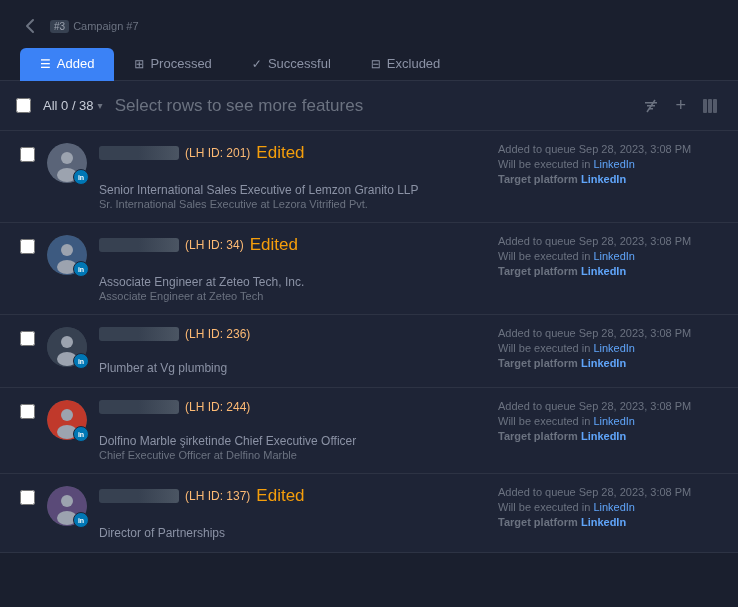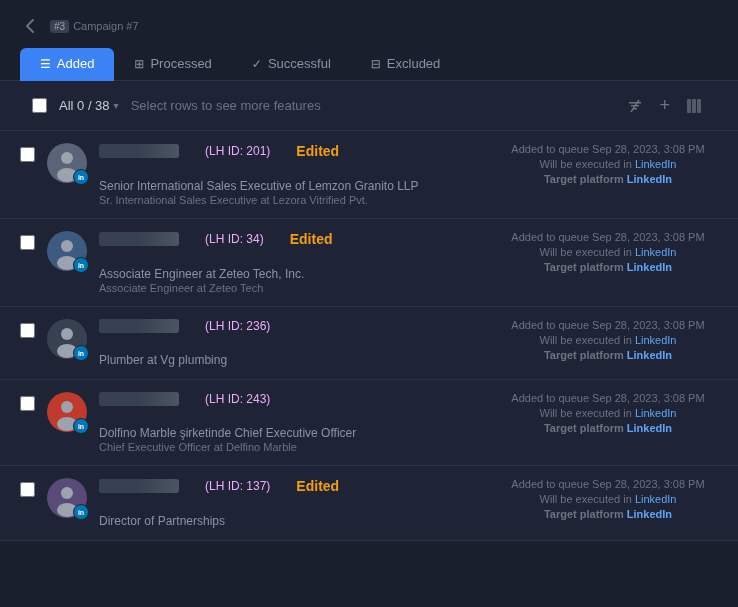--- a/index.html
+++ b/index.html
@@ -79,42 +79,42 @@
       border-bottom: 2px solid #3b82f6;
     }
     .tab-icon {
       font-size: 12px;
     }
 
     
     .toolbar {
       display: flex;
       align-items: center;
-      padding: 10px 32px;
+      padding: 10px 16px;
       background-color: #1e2436;
       border-bottom: 1px solid #2d3344;
       gap: 12px;
     }
     .checkbox-all {
       width: 15px;
       height: 15px;
       cursor: pointer;
       accent-color: #3b82f6;
     }
     .select-count {
       display: flex;
       align-items: center;
       gap: 4px;
       color: #c8cdd8;
       font-size: 13px;
       cursor: pointer;
     }
     .select-hint {
       color: #6b7280;
-      font-size: 13px;
+      font-size: 17px;
       flex: 1;
     }
     .toolbar-actions {
       display: flex;
       align-items: center;
       gap: 8px;
     }
     .icon-btn {
       background: none;
       border: none;
@@ -185,42 +185,40 @@
       flex: 1;
       min-width: 0;
     }
     .person-name-row {
       display: flex;
       align-items: center;
       gap: 6px;
       flex-wrap: wrap;
     }
     .lh-id {
-      color: #f0abfc;
+      color: #fdba74;
       font-size: 12px;
-      margin-left: 20px;
     }
     .edited-badge {
       color: #f59e0b;
-      font-size: 14px;
-      font-weight: 700;
-      margin-left: 20px;
+      font-size: 17px;
+      font-weight: 400;
     }
     .person-title {
       color: #8b92a5;
       font-size: 12px;
       margin-top: 20px;
     }
     .person-subtitle {
       color: #6b7280;
       font-size: 11px;
       margin-top: 1px;
     }
     .row-meta {
-      text-align: center;
+      text-align: left;
       flex-shrink: 0;
       min-width: 220px;
     }
     .meta-added {
       color: #6b7280;
       font-size: 11px;
     }
     .meta-executed {
       color: #6b7280;
       font-size: 11px;
@@ -417,21 +415,21 @@
     <circle cx="20" cy="20" r="20" fill="#c0392b"></circle>
     <circle cx="20" cy="15" r="6" fill="#9ca3af"></circle>
     <ellipse cx="20" cy="32" rx="10" ry="7" fill="#9ca3af"></ellipse>
   </svg>
       </div>
       <div class="avatar-badge">in</div>
     </div>
     <div class="person-info">
       <div class="person-name-row">
         <span class="name-blurred">&nbsp;&nbsp;&nbsp;&nbsp;&nbsp;&nbsp;&nbsp;&nbsp;&nbsp;&nbsp;&nbsp;&nbsp;</span>
-        <span class="lh-id">(LH ID: 243)</span>
+        <span class="lh-id">(LH ID: 244)</span>
 
       </div>
       <div class="person-title">Dolfino Marble şirketinde Chief Executive Officer</div>
       <div class="person-subtitle">Chief Executive Officer at Delfino Marble</div>
     </div>
     <div class="row-meta">
       <div class="meta-added">Added to queue Sep 28, 2023, 3:08 PM</div>
       <div class="meta-executed">
         Will be executed in <span class="linkedin-link">LinkedIn</span>
       </div>

